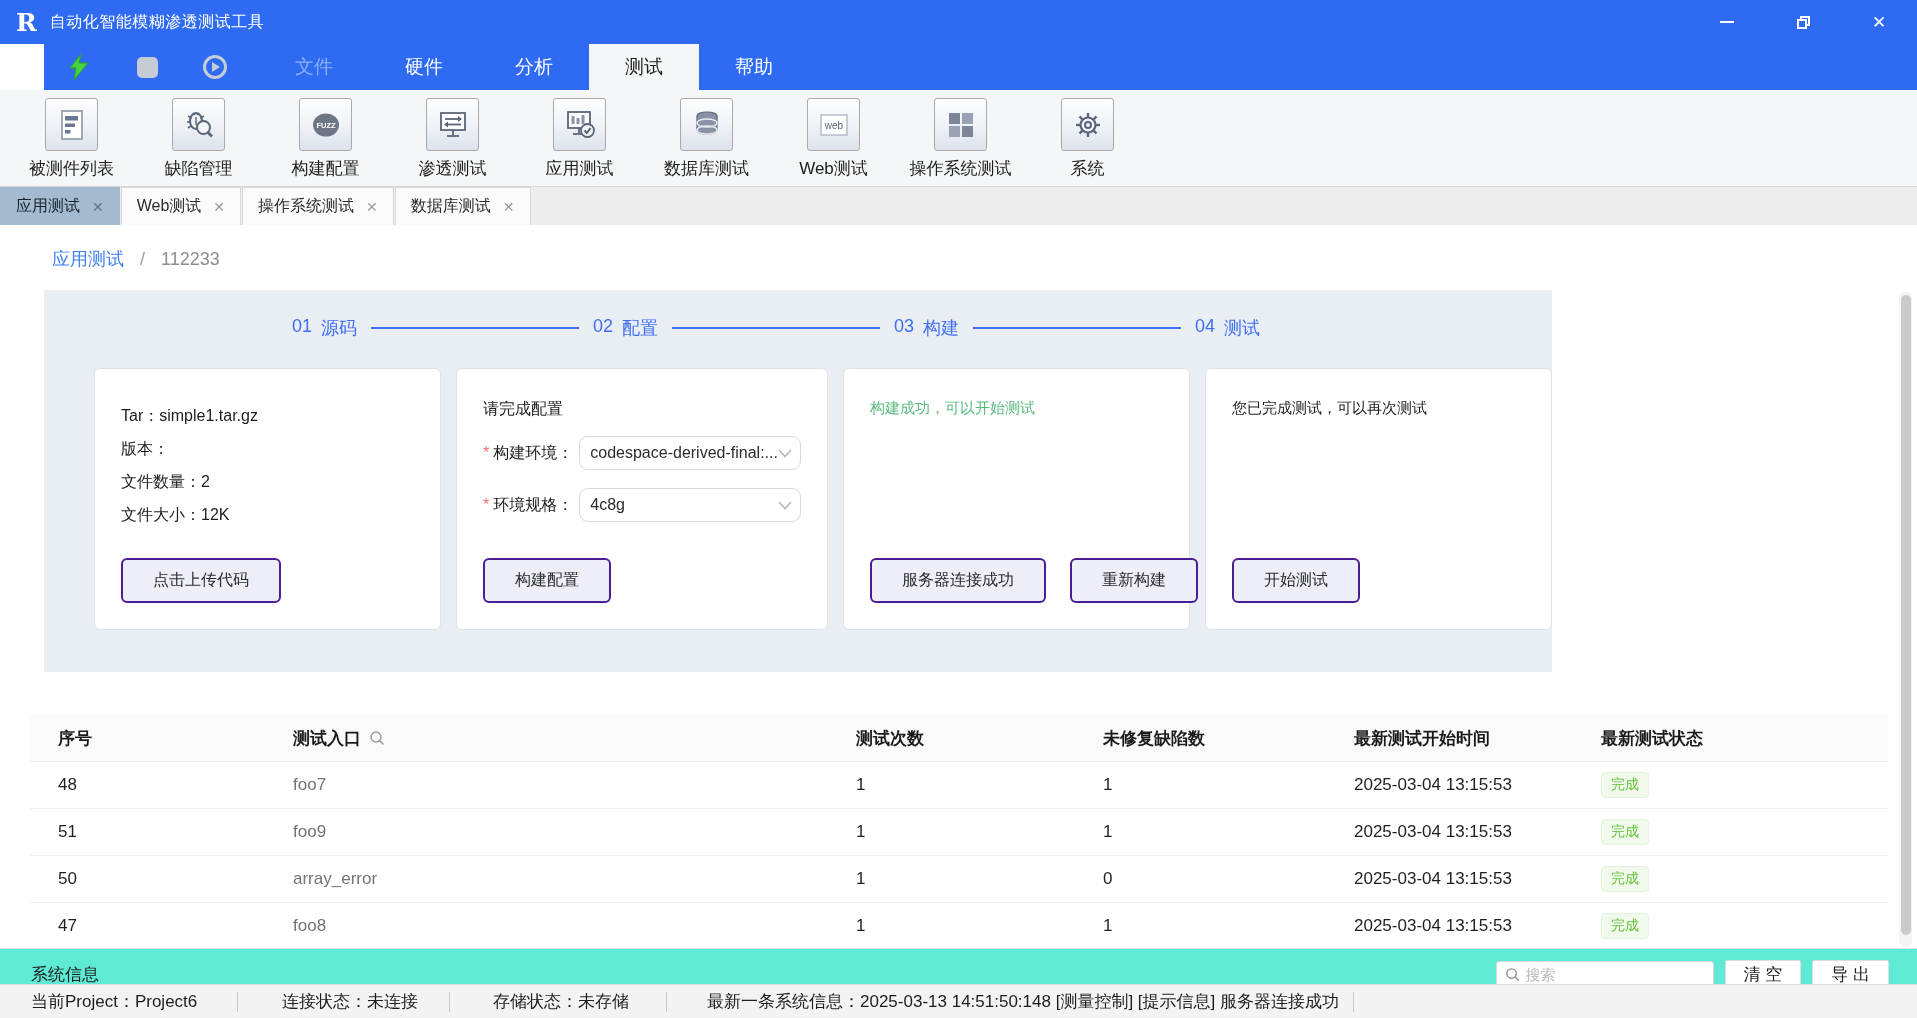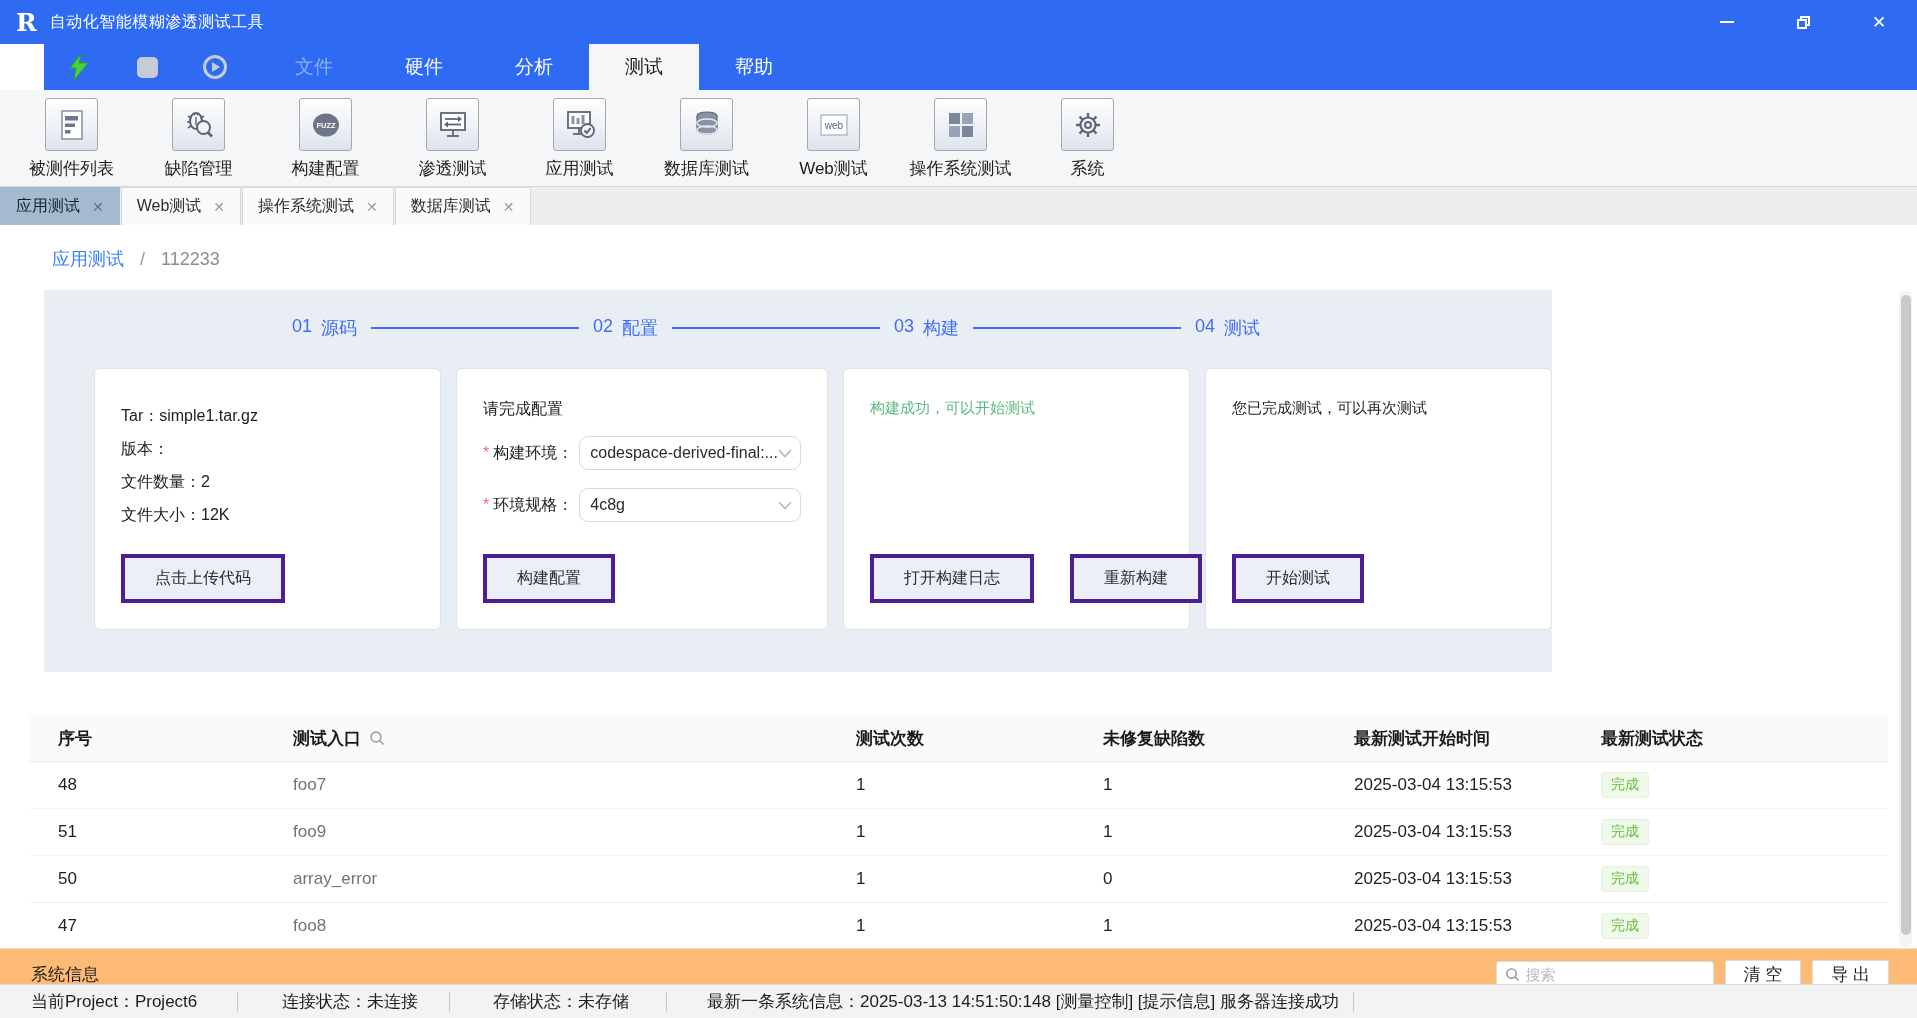--- a/index.html
+++ b/index.html
@@ -51,21 +51,21 @@
   .breadcrumb-current { color:#8c8c8c; }
 
   .steps-panel { position:absolute; top:65px; left:44px; width:1508px; height:382px; background:#e9edf4; }
   .steps-row { display:flex; align-items:center; padding:26px 292px 0 248px; color:#3f6ef2; font-size:18px; }
   .step { display:flex; gap:9px; white-space:nowrap; }
   .step-line { flex:1 1 auto; height:0; border-top:2px solid #3f6ef2; margin:0 14px; }
 
   .cards { display:flex; gap:15px; padding:28px 0 0 50px; }
   .card { width:418px; height:262px; background:#fff; border:1px solid #e2e2e2; border-radius:6px; position:relative; padding:30px 26px; }
   .src-line { font-size:16px; line-height:33px; color:#1d1d1d; }
-  .card-btn { position:absolute; bottom:26px; left:26px; background:#eceef8; border:4px solid #4c1d95; border-radius:0; padding:10px 30px; font-size:16px; color:#2b2b2b; cursor:pointer; white-space:nowrap; }
+  .card-btn { position:absolute; bottom:26px; left:26px; background:#eceef8; border:2px solid #4c1d95; border-radius:6px; padding:10px 30px; font-size:16px; color:#2b2b2b; cursor:pointer; white-space:nowrap; }
   .card-btn.second { left:226px; }
   .cfg-title { font-size:16px; color:#1d1d1d; margin-bottom:16px; }
   .cfg-field { display:flex; align-items:center; margin-bottom:18px; font-size:16px; }
   .req-mark { color:#f56c6c; margin-right:4px; }
   .cfg-label { color:#1d1d1d; white-space:nowrap; }
   .select-box { flex:1 1 auto; height:34px; margin-left:6px; border:1px solid #d9d9d9; border-radius:9px; background:#fff; display:flex; align-items:center; padding:0 8px 0 10px; cursor:pointer; }
   .select-value { flex:1; font-size:16px; color:#2b2b2b; white-space:nowrap; overflow:hidden; }
   .build-msg { font-size:15px; color:#57b97c; }
   .test-msg { font-size:15px; color:#1d1d1d; }
 
@@ -76,21 +76,21 @@
   .tcell:first-child { padding-left:28px; }
   .tcell { display:flex; align-items:center; gap:8px; }
   .link { color:#737373; cursor:pointer; }
   .badge-done { display:inline-block; padding:3px 9px; font-size:14px; color:#67c23a; background:#f0f9eb; border:1px solid #e1f3d8; border-radius:4px; }
 
   
   .v-scrollbar { position:absolute; top:66px; right:5px; width:13px; height:656px; background:#f4f4f5; border-radius:7px; }
   .v-thumb { position:absolute; top:4px; left:1.5px; width:10px; height:640px; background:#c8cacd; border-radius:6px; cursor:pointer; }
 
   
-  .sysinfo-bar { height:36px; flex:0 0 auto; background:#fdba74; border-top:1px solid #e3e3e3; display:flex; align-items:center; padding:16px 28px 0 31px; }
+  .sysinfo-bar { height:36px; flex:0 0 auto; background:#5eead4; border-top:1px solid #e3e3e3; display:flex; align-items:center; padding:16px 28px 0 31px; }
   .sysinfo-title { font-size:17px; color:#1d1d1d; }
   .sysinfo-spacer { flex:1; }
   .search-box { width:218px; height:28px; border:1px solid #d9d9d9; border-radius:3px; background:#fff; display:flex; align-items:center; padding:0 8px; gap:6px; }
   .search-box input { border:none; outline:none; flex:1; font-size:15px; font-family:inherit; color:#333; min-width:0; background:transparent; }
   .search-box input::placeholder { color:#b9b9b9; }
   .bar-btn { height:30px; margin-left:11px; padding:0 18px; background:#fff; border:1px solid #dcdcdc; border-radius:2px; font-size:17px; color:#1d1d1d; display:flex; align-items:center; cursor:pointer; white-space:nowrap; }
 
   
   .statusbar { height:34px; flex:0 0 auto; background:#f3f3f3; border-top:1px solid #dcdcdc; display:flex; align-items:center; padding-left:31px; font-size:17px; color:#1d1d1d; }
   .sb-sep { width:1px; height:20px; background:#c9c9c9; flex:0 0 auto; }
@@ -346,21 +346,21 @@
               <svg width="14" height="9" viewBox="0 0 14 9">
                   <polyline points="1,1 7,7.5 13,1" fill="none" stroke="#b7b7b7" stroke-width="1.6"></polyline>
                 </svg>
             </span>
           </div>
           <div class="card-btn">构建配置</div>
         </div>
 
         <div class="card">
           <div class="build-msg">构建成功，可以开始测试</div>
-          <div class="card-btn">打开构建日志</div>
+          <div class="card-btn">服务器连接成功</div>
           <div class="card-btn second">重新构建</div>
         </div>
 
         <div class="card">
           <div class="test-msg">您已完成测试，可以再次测试</div>
           <div class="card-btn">开始测试</div>
         </div>
 
       </div>
     </div>

